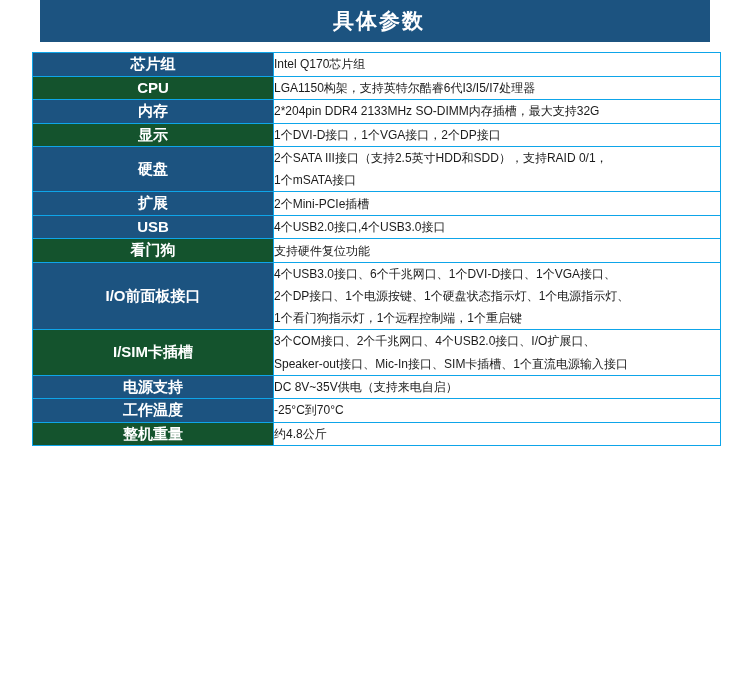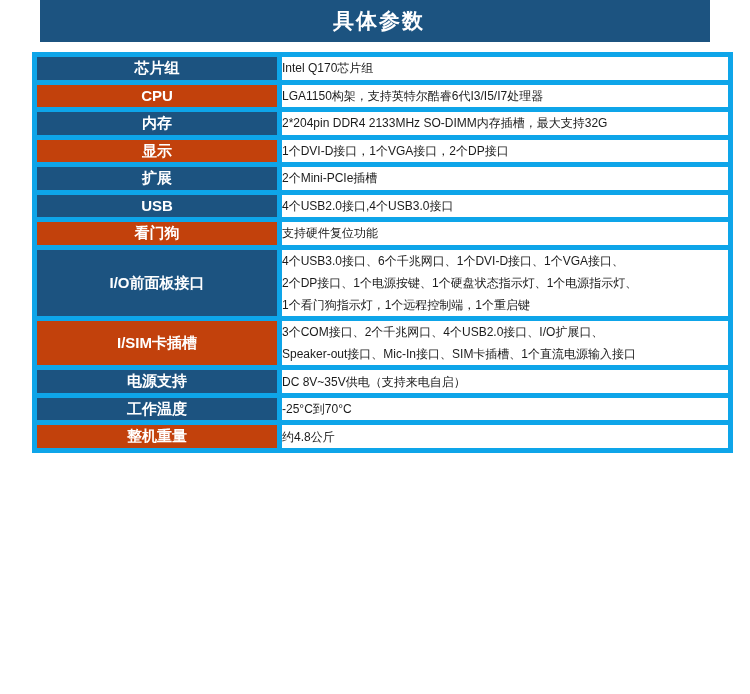--- a/index.html
+++ b/index.html
@@ -35,38 +35,38 @@
     font-weight: bold;
     letter-spacing: 2px;
   }
   .spec-table {
     margin: 10px 32px 0 32px;
     border-collapse: collapse;
     width: 686px;
     table-layout: fixed;
   }
   .spec-table td {
-    border: 5px solid #0ea5e9;
+    border: 1px solid #0ea5e9;
     vertical-align: middle;
     padding: 0;
   }
   .label-cell {
     width: 240px;
     text-align: center;
     font-size: 15px;
     font-weight: bold;
     color: #ffffff;
     padding: 7px 4px;
     line-height: 1.5;
   }
   .label-cell.dark {
     background: #1c5380;
   }
   .label-cell.light {
-    background: #c2410c;
+    background: #14532d;
     margin-top: 40px;
   }
   .value-cell {
     width: 446px;
     background: #ffffff;
     border-left: 1px solid #ffffff;
     border-right: none;
     border-top: none;
     border-bottom: none;
     padding: 7px 0 7px 14px;
@@ -103,20 +103,27 @@
         <tr>
           <td class="label-cell dark">内存</td>
           <td class="value-cell">
             <span class="line">2*204pin DDR4 2133MHz SO-DIMM内存插槽，最大支持32G</span>
           </td>
         </tr>
         <tr>
           <td class="label-cell light">显示</td>
           <td class="value-cell">
             <span class="line">1个DVI-D接口，1个VGA接口，2个DP接口</span>
+          </td>
+        </tr>
+        <tr>
+          <td class="label-cell dark">硬盘</td>
+          <td class="value-cell">
+            <span class="line">2个SATA III接口（支持2.5英寸HDD和SDD），支持RAID 0/1，</span>
+            <span class="line">1个mSATA接口</span>
           </td>
         </tr>
         <tr>
           <td class="label-cell dark">扩展</td>
           <td class="value-cell">
             <span class="line">2个Mini-PCIe插槽</span>
           </td>
         </tr>
         <tr>
           <td class="label-cell dark">USB</td>

